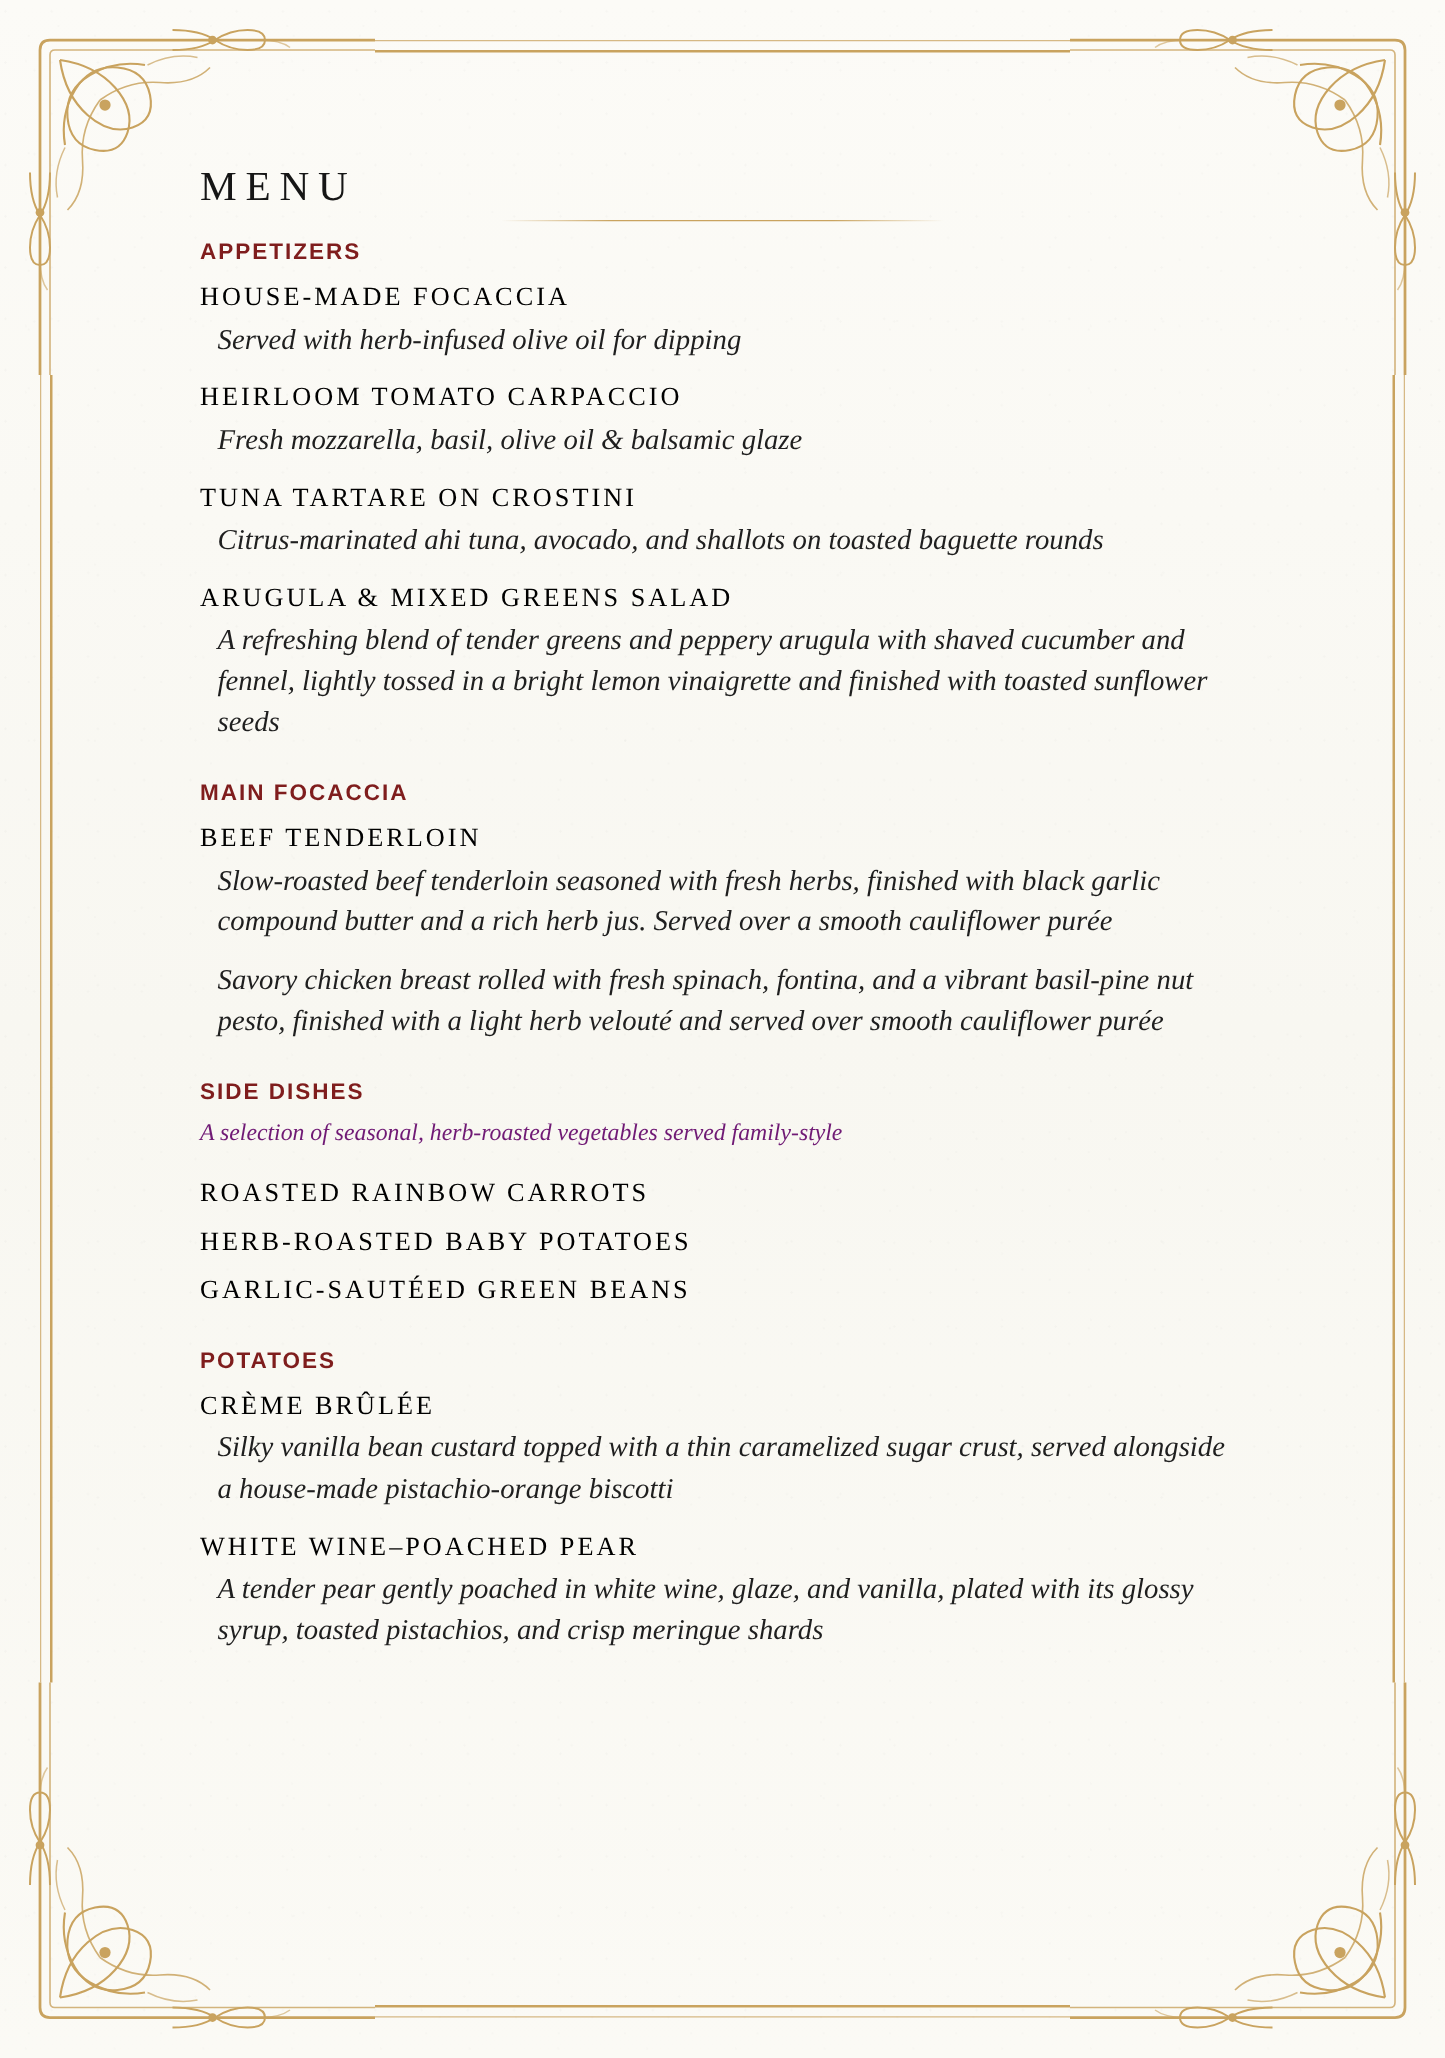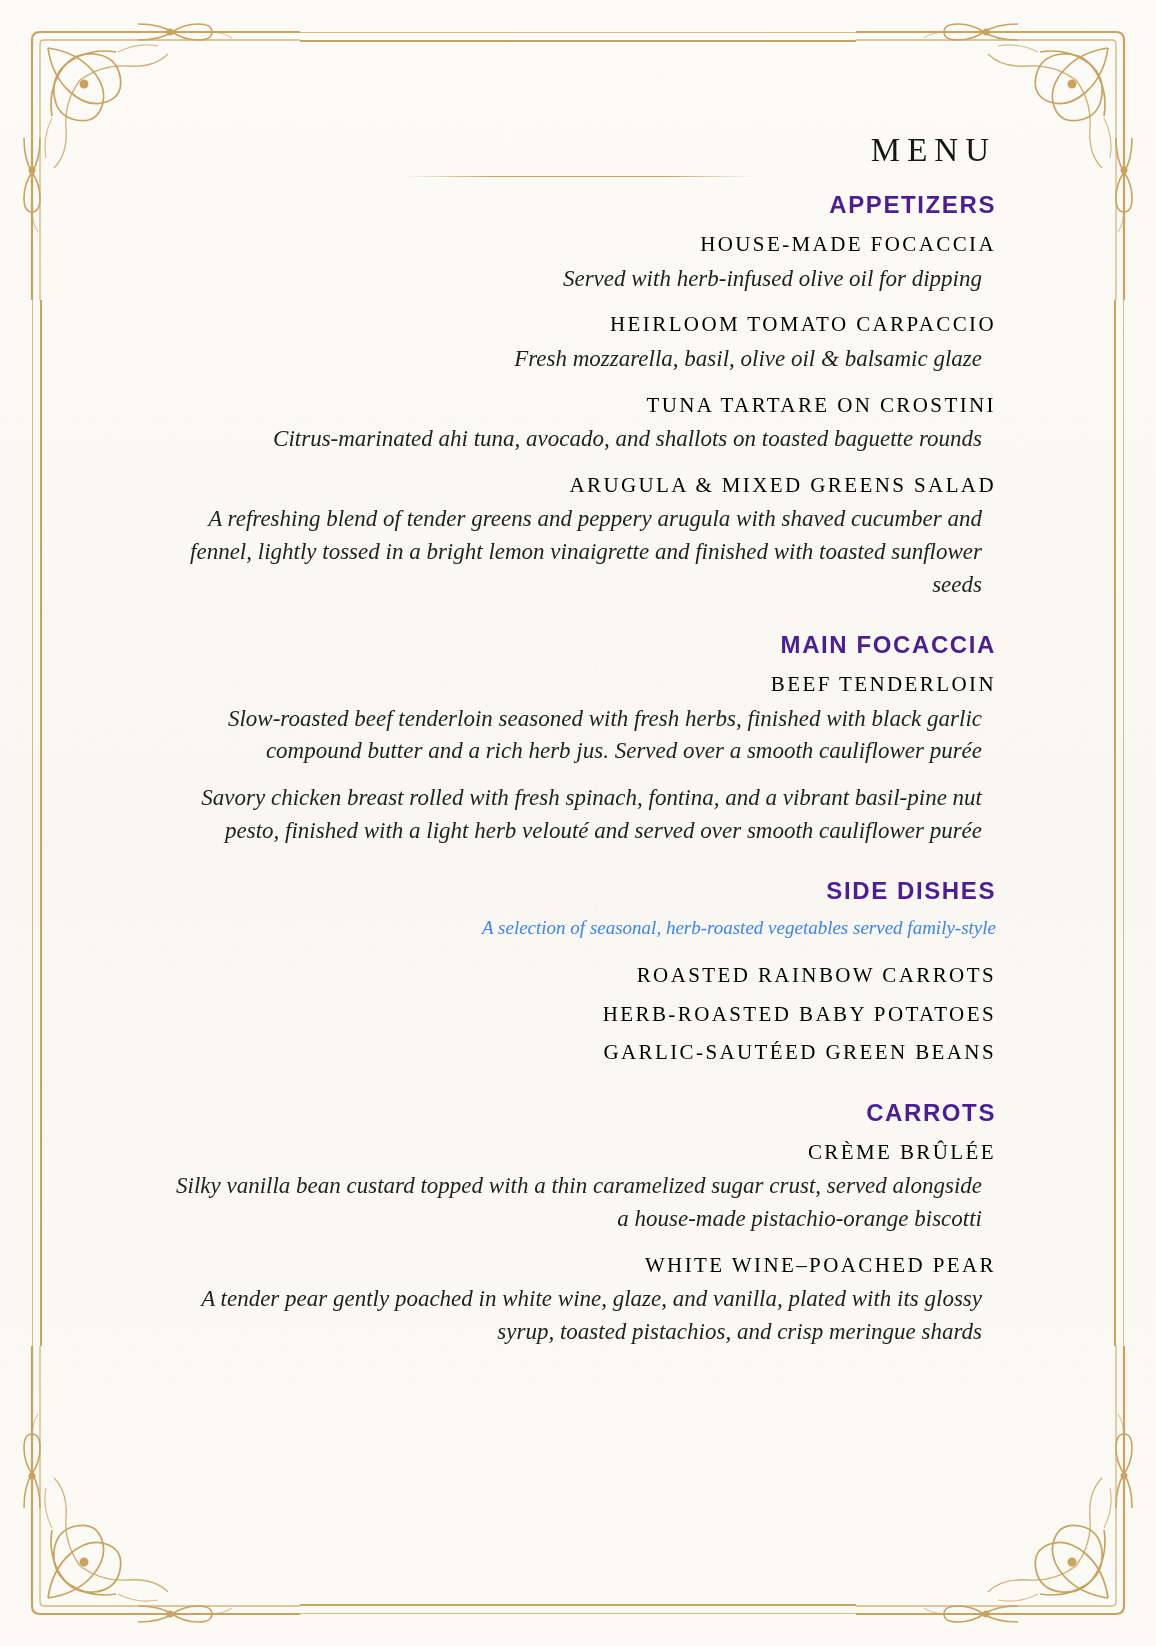--- a/index.html
+++ b/index.html
@@ -60,21 +60,21 @@
   .edge.top2    { top: 32px;    left: 300px; right: 300px; height: 1px; opacity: .75; }
   .edge.bottom2 { bottom: 32px; left: 300px; right: 300px; height: 1px; opacity: .75; }
   .edge.left2   { left: 32px;   top: 300px;  bottom: 300px; width: 1px; opacity: .75; }
   .edge.right2  { right: 32px;  top: 300px;  bottom: 300px; width: 1px; opacity: .75; }
 
   .content {
     position: absolute;
     left: 160px;
     right: 160px;
     top: 132px;
-    text-align: right;
+    text-align: left;
   }
 
   .menu-title {
     font-size: 33px;
     letter-spacing: 7px;
     font-variant: small-caps;
     text-transform: none;
     font-weight: 400;
     color: #161616;
     margin: 0 0 8px 0;
@@ -83,23 +83,23 @@
   .title-rule {
     width: 354px;
     height: 1px;
     background: linear-gradient(90deg, rgba(201,163,95,0) 0%, #c9a35f 25%, #c9a35f 75%, rgba(201,163,95,0) 100%);
     margin: 0 auto 14px auto;
   }
 
   .section-heading {
     font-family: "Liberation Sans", sans-serif;
     font-weight: bold;
-    font-size: 24px;
+    font-size: 18px;
     letter-spacing: 1.6px;
-    color: #4c1d95;
+    color: #7f1d1d;
     margin: 0 0 10px 0;
   }
   .section + .section { margin-top: 30px; }
 
   .item { margin-bottom: 14px; }
 
   .item-name {
     font-size: 21px;
     letter-spacing: 2.4px;
     color: #000000;
@@ -112,21 +112,21 @@
     font-style: italic;
     color: #1f1f1f;
     line-height: 1.42;
     margin-top: 2px;
     padding: 0 14px;
   }
 
   .section-note {
     font-size: 19px;
     font-style: italic;
-    color: #3b82f6;
+    color: #701a75;
     line-height: 1.42;
     margin-bottom: 18px;
   }
 
   .side-list .item-name { margin-bottom: 7px; }
 </style>
 </head>
 <body>
 
 <div class="paper-texture"></div>
@@ -278,21 +278,21 @@
     <div class="section-note">A selection of seasonal, herb-roasted vegetables served family-style</div>
 
     <div class="side-list">
       <div class="item-name">ROASTED RAINBOW CARROTS</div>
       <div class="item-name">HERB-ROASTED BABY POTATOES</div>
       <div class="item-name">GARLIC-SAUTÉED GREEN BEANS</div>
     </div>
   </div>
 
   <div class="section">
-    <h2 class="section-heading">CARROTS</h2>
+    <h2 class="section-heading">POTATOES</h2>
 
     <div class="item">
       <div class="item-name">CRÈME BRÛLÉE</div>
       <div class="item-desc">Silky vanilla bean custard topped with a thin caramelized sugar crust, served alongside a house-made pistachio-orange biscotti</div>
     </div>
 
     <div class="item">
       <div class="item-name">WHITE WINE–POACHED PEAR</div>
       <div class="item-desc">A tender pear gently poached in white wine, glaze, and vanilla, plated with its glossy syrup, toasted pistachios, and crisp meringue shards</div>
     </div>

